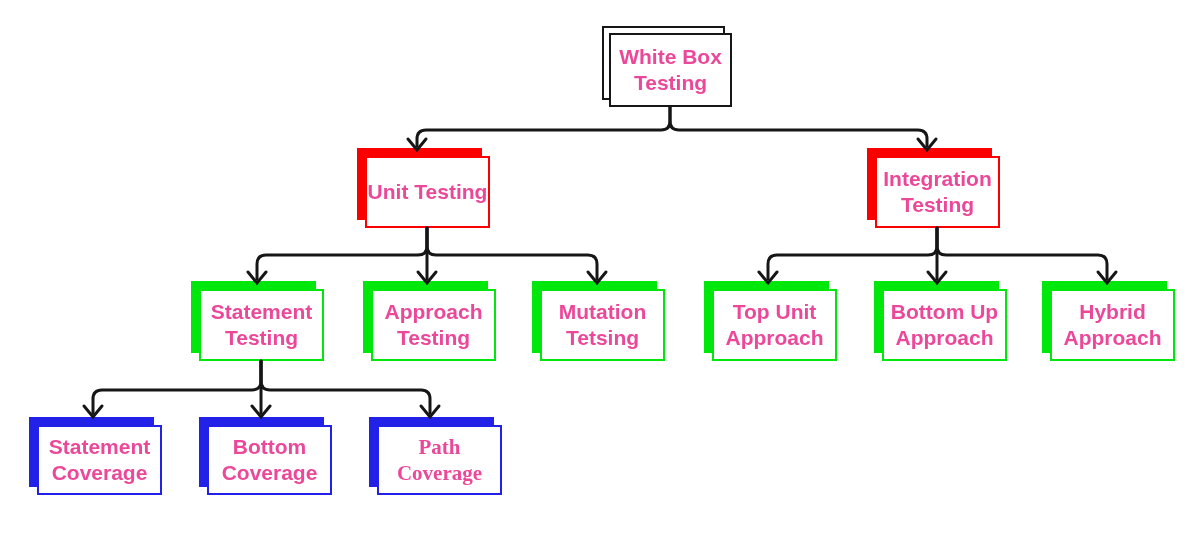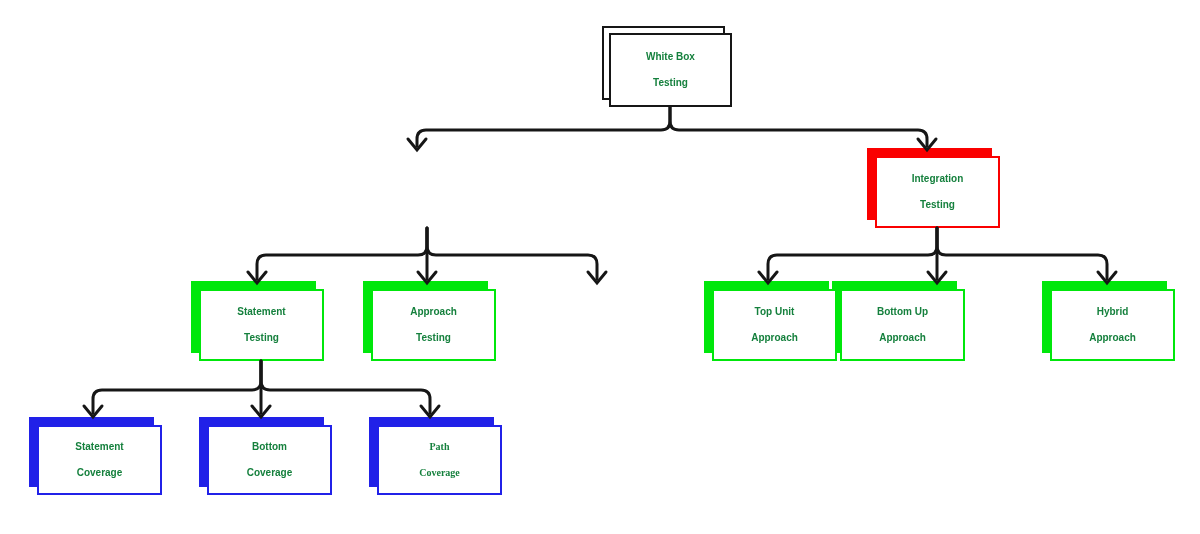--- a/index.html
+++ b/index.html
@@ -40,23 +40,23 @@
     background: #ffffff;
     border: 2px solid var(--c);
     display: flex;
     flex-direction: column;
     align-items: center;
     justify-content: center;
     text-align: center;
   }
   .node.outline .card { border-color: #161616; }
   .node .card span {
-    font-size: 10px;
+    font-size: 21px;
     font-weight: 600;
-    color: #15803d;
+    color: #ec4899;
     line-height: 26px;
     white-space: nowrap;
   }
   svg.connectors {
     position: absolute;
     left: 0; top: 0;
     width: 1200px; height: 534px;
     z-index: 2;
     pointer-events: none;
   }
@@ -74,20 +74,27 @@
 <div class="canvas">
 
   <div class="node outline" style="left: 609px; top: 33px; width: 123px; height: 74px; --c: #161616;">
     <div class="shadow"></div>
     <div class="card">
       <span>White Box</span>
       <span>Testing</span>
     </div>
   </div>
 
+  <div class="node" style="left: 365px; top: 156px; width: 125px; height: 72px; --c: #fa0000;">
+    <div class="shadow"></div>
+    <div class="card">
+      <span>Unit Testing</span>
+
+    </div>
+  </div>
 
   <div class="node" style="left: 875px; top: 156px; width: 125px; height: 72px; --c: #fa0000;">
     <div class="shadow"></div>
     <div class="card">
       <span>Integration</span>
       <span>Testing</span>
     </div>
   </div>
 
   <div class="node" style="left: 199px; top: 289px; width: 125px; height: 72px; --c: #00e70b;">
@@ -99,30 +106,37 @@
   </div>
 
   <div class="node" style="left: 371px; top: 289px; width: 125px; height: 72px; --c: #00e70b;">
     <div class="shadow"></div>
     <div class="card">
       <span>Approach</span>
       <span>Testing</span>
     </div>
   </div>
 
+  <div class="node" style="left: 540px; top: 289px; width: 125px; height: 72px; --c: #00e70b;">
+    <div class="shadow"></div>
+    <div class="card">
+      <span>Mutation</span>
+      <span>Tetsing</span>
+    </div>
+  </div>
 
   <div class="node" style="left: 712px; top: 289px; width: 125px; height: 72px; --c: #00e70b;">
     <div class="shadow"></div>
     <div class="card">
       <span>Top Unit</span>
       <span>Approach</span>
     </div>
   </div>
 
-  <div class="node" style="left: 840px; top: 289px; width: 125px; height: 72px; --c: #00e70b;">
+  <div class="node" style="left: 882px; top: 289px; width: 125px; height: 72px; --c: #00e70b;">
     <div class="shadow"></div>
     <div class="card">
       <span>Bottom Up</span>
       <span>Approach</span>
     </div>
   </div>
 
   <div class="node" style="left: 1050px; top: 289px; width: 125px; height: 72px; --c: #00e70b;">
     <div class="shadow"></div>
     <div class="card">

